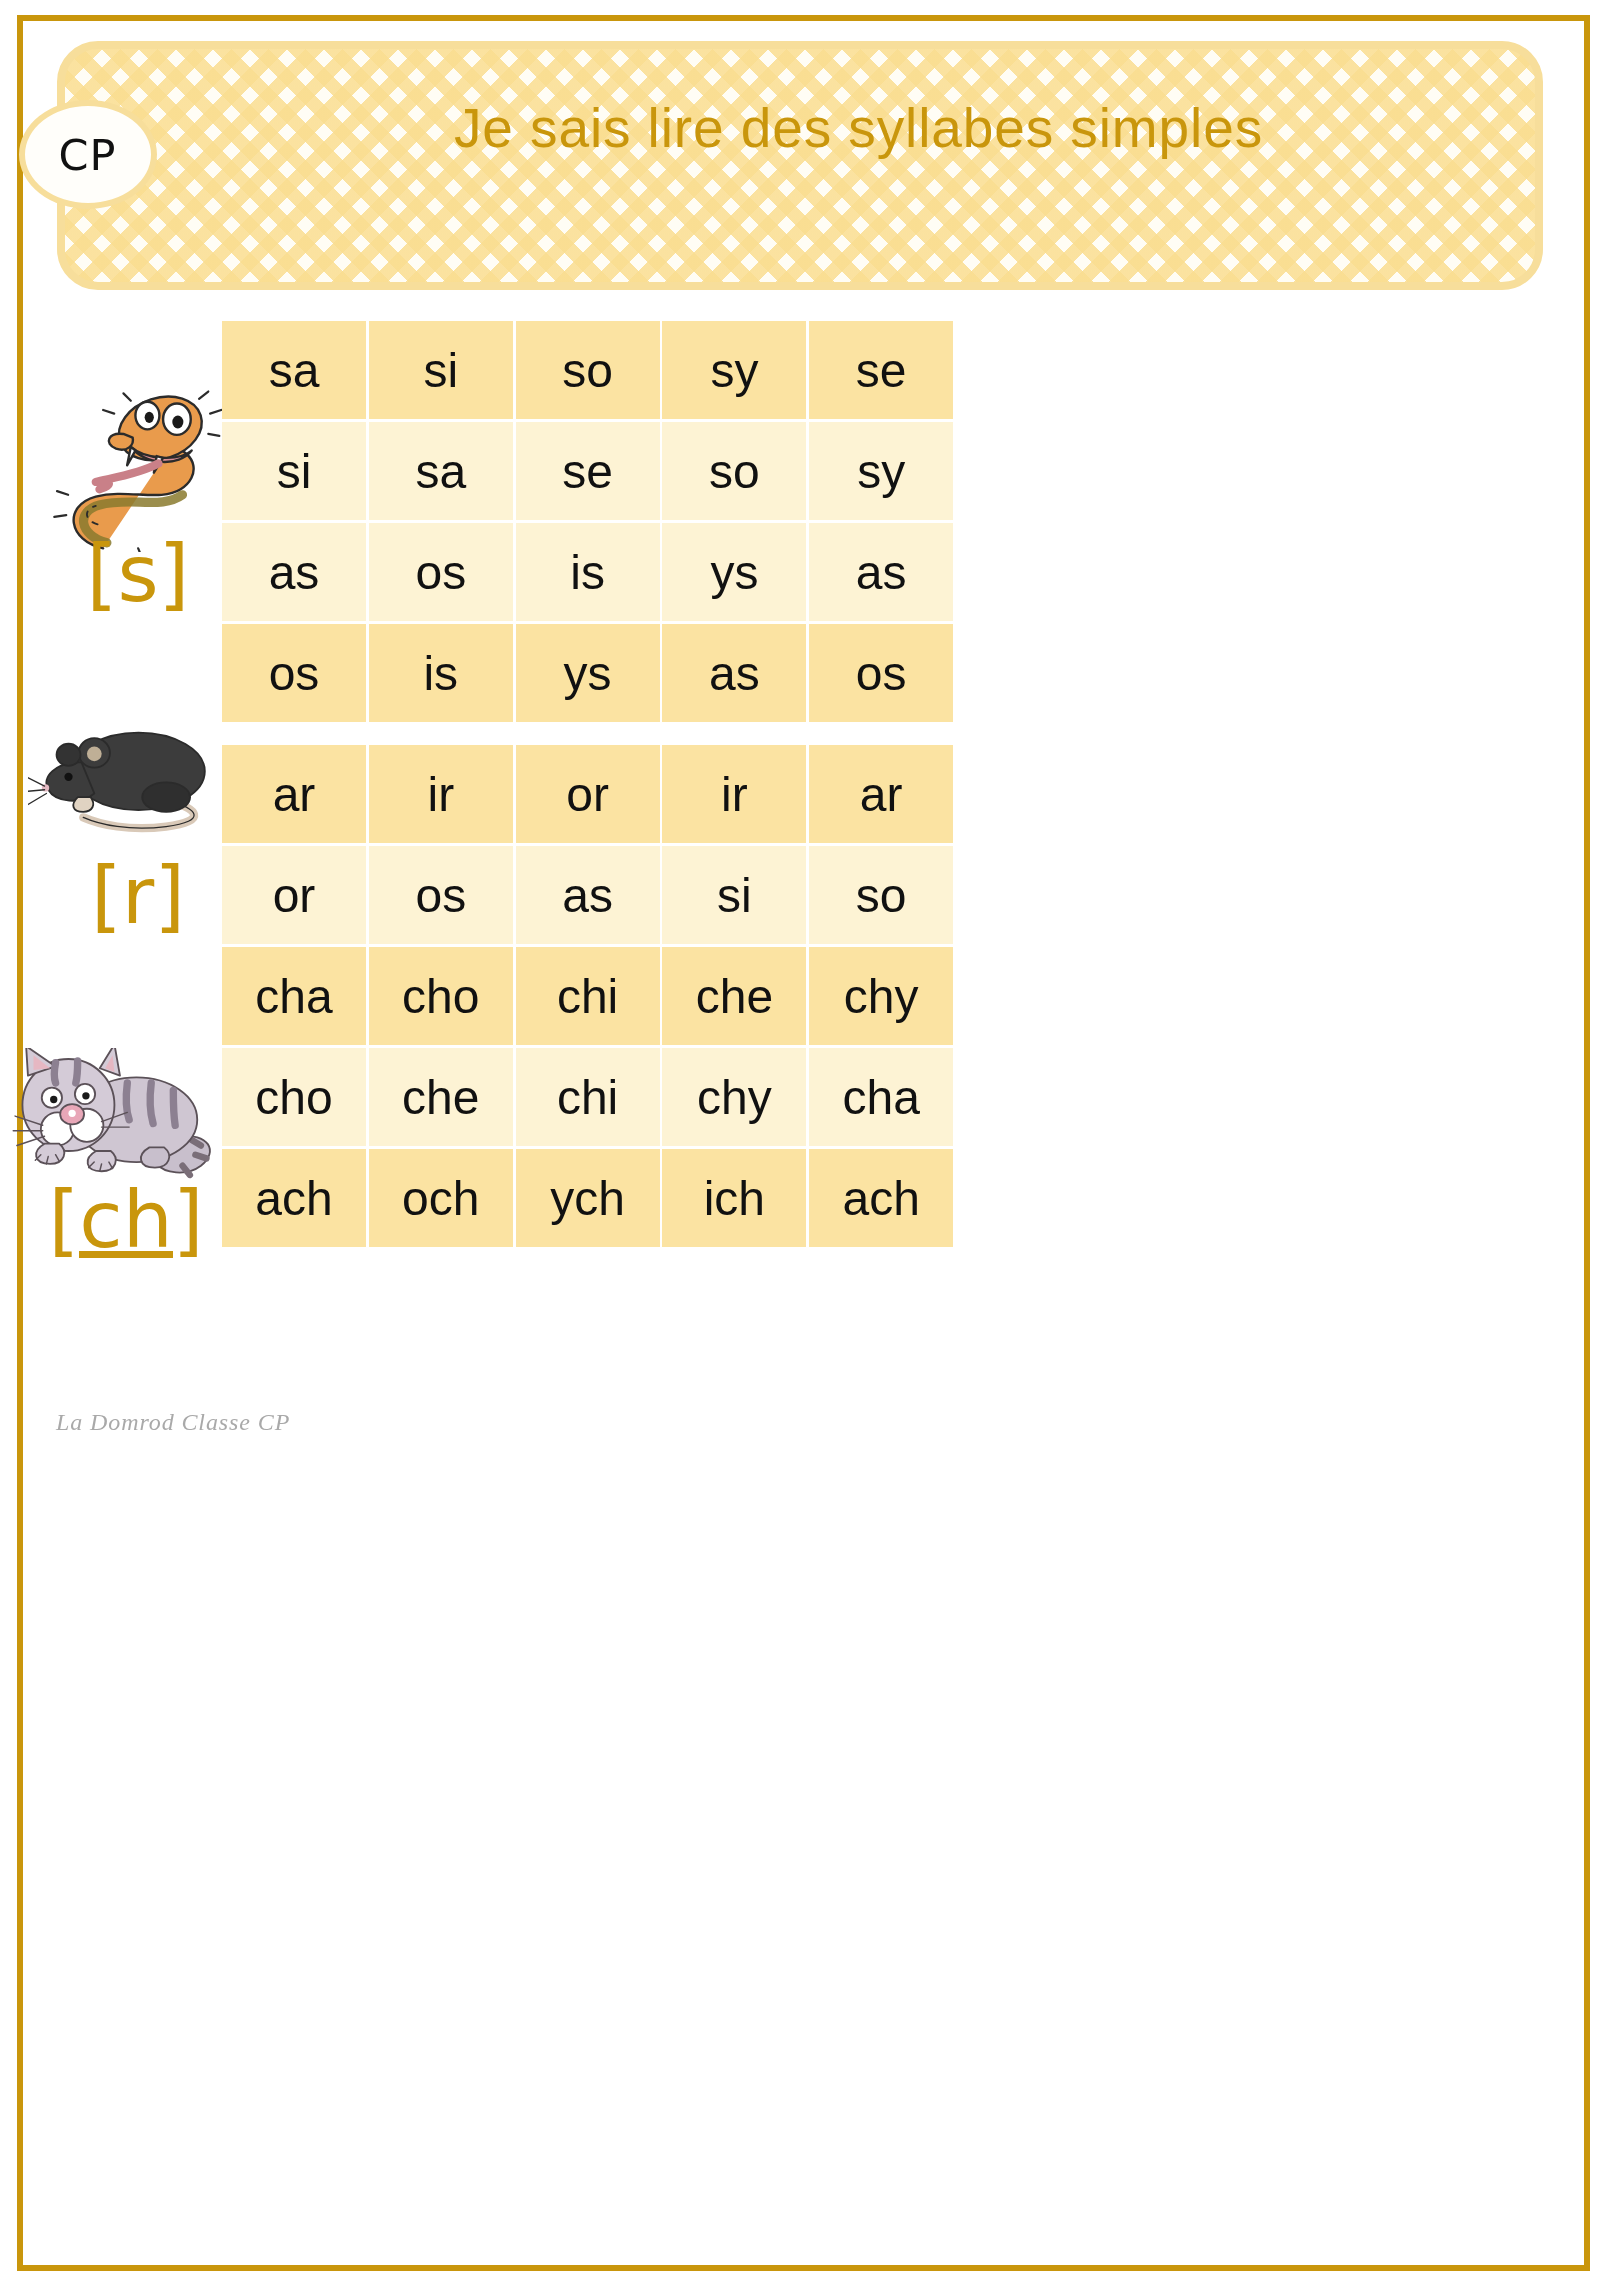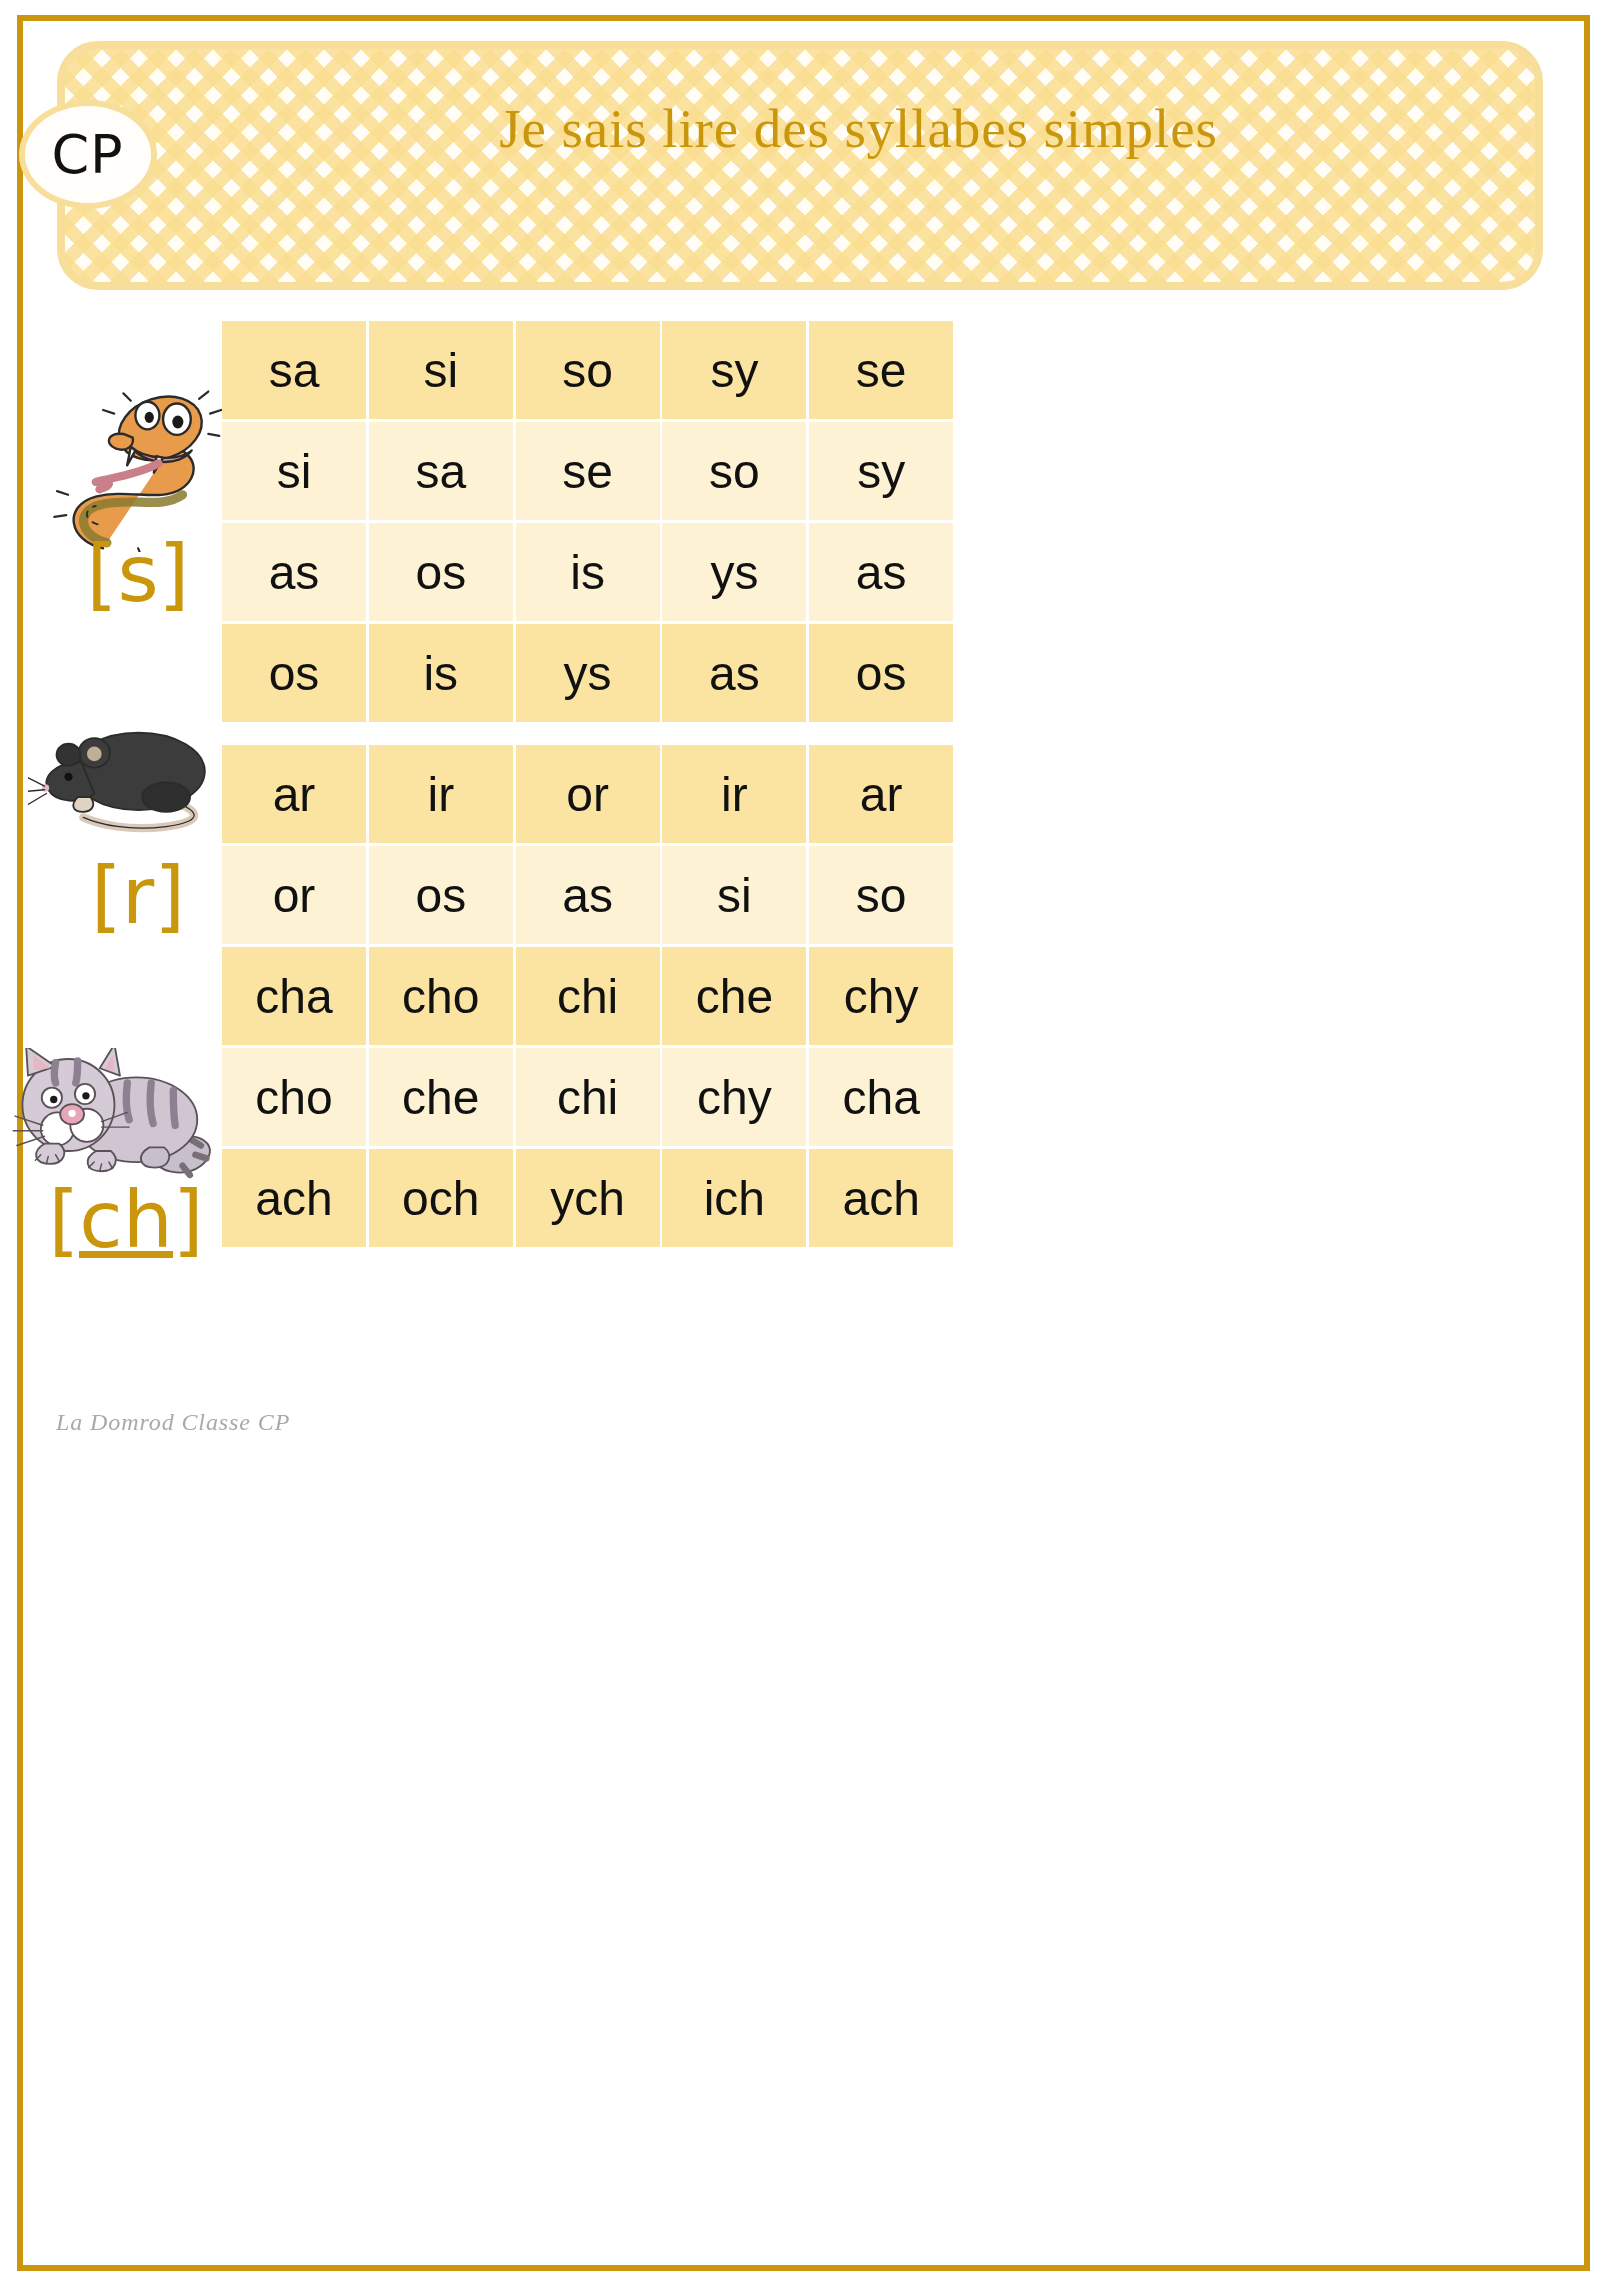--- a/index.html
+++ b/index.html
@@ -36,21 +36,21 @@
         rgba(250,221,144,0.85) 0 13px, rgba(255,255,255,0) 13px 26px);
     background-size:37px 37px, 37px 37px;
     overflow:hidden;
   }
   .header-title{
     position:absolute;
     left:138px;top:37px;
     width:1311px;
     text-align:center;
     color:#C9960C;
-    font-family:Liberation Serif, serif;
+    font-family:Liberation Sans, sans-serif;
     font-size:55px;
     line-height:85px;
     font-weight:400;
     letter-spacing:0.9px;
   }
   .header-title .line2{display:block;}
 
   
   .cp-badge{
     position:absolute;
@@ -58,21 +58,21 @@
     width:138px;height:109px;
     border:6.5px solid #F7DE9B;
     border-radius:50%;
     background:#FFFEFA;
     display:flex;align-items:center;justify-content:center;
     box-sizing:border-box;
     z-index:5;
   }
   .cp-badge span{
     font-family:"DejaVu Sans",sans-serif;
-    font-size:54px;
+    font-size:43px;
     color:#111111;
     letter-spacing:0.9px;
   }
 
   
   .table-wrap{
     position:absolute;
     left:222px;top:321px;
     width:734px;
   }

